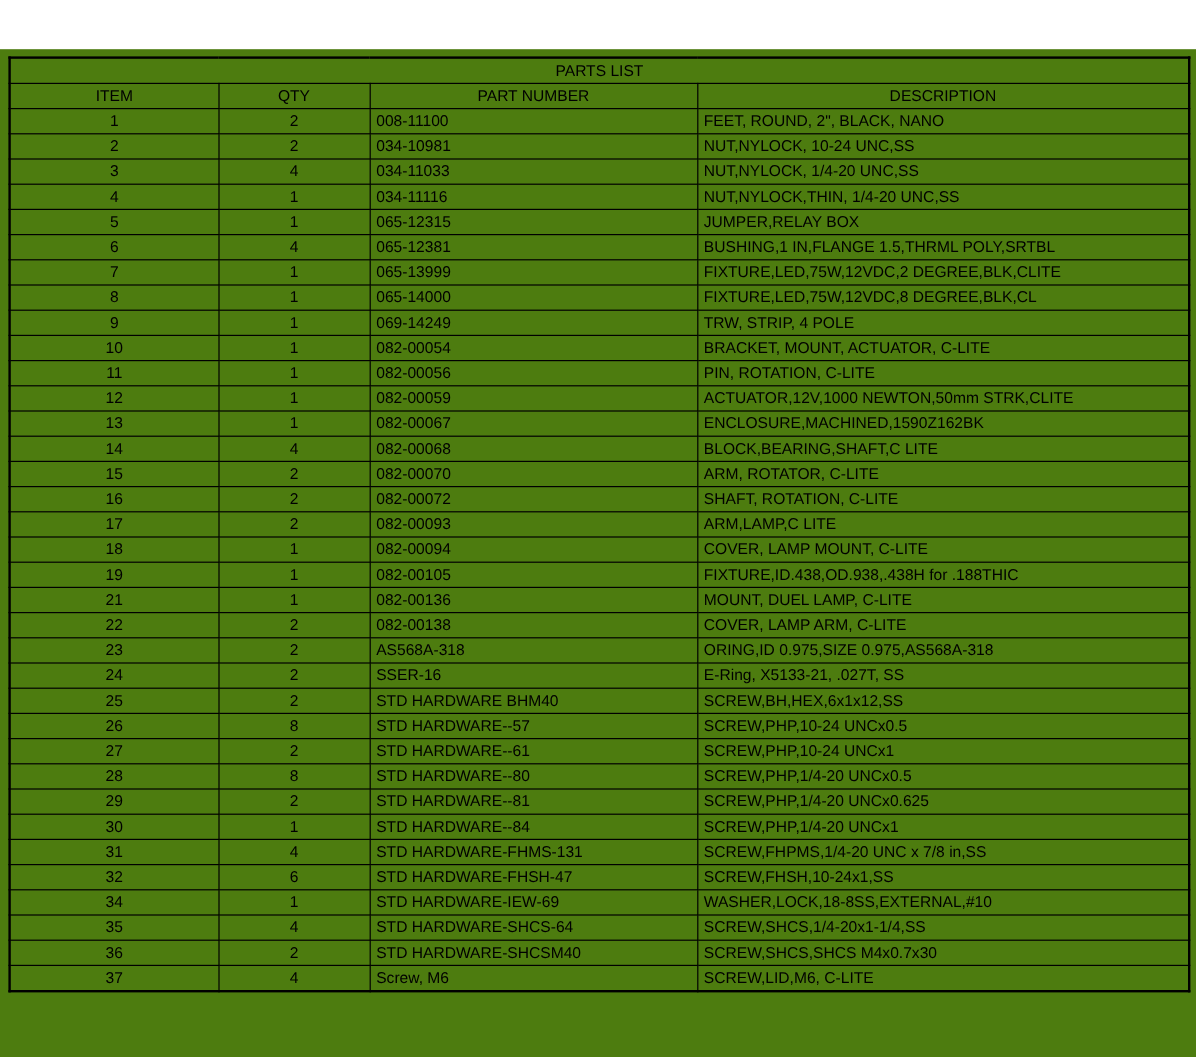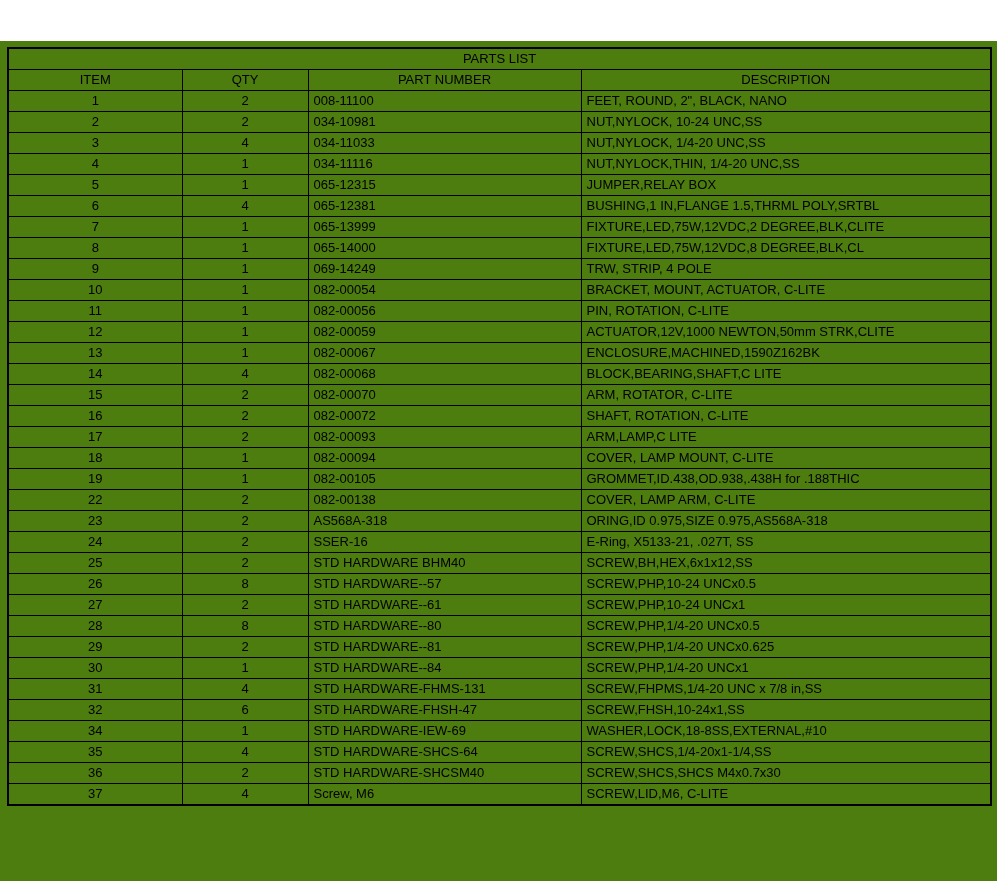--- a/index.html
+++ b/index.html
@@ -174,21 +174,27 @@
         <tr>
           <td class="c-item">18</td>
           <td class="c-qty">1</td>
           <td class="c-part">082-00094</td>
           <td class="c-desc">COVER, LAMP MOUNT, C-LITE</td>
         </tr>
         <tr>
           <td class="c-item">19</td>
           <td class="c-qty">1</td>
           <td class="c-part">082-00105</td>
-          <td class="c-desc">GROMMET,ID.438,OD.938,.438H for .188THIC</td>
+          <td class="c-desc">FIXTURE,ID.438,OD.938,.438H for .188THIC</td>
+        </tr>
+        <tr>
+          <td class="c-item">21</td>
+          <td class="c-qty">1</td>
+          <td class="c-part">082-00136</td>
+          <td class="c-desc">MOUNT, DUEL LAMP, C-LITE</td>
         </tr>
         <tr>
           <td class="c-item">22</td>
           <td class="c-qty">2</td>
           <td class="c-part">082-00138</td>
           <td class="c-desc">COVER, LAMP ARM, C-LITE</td>
         </tr>
         <tr>
           <td class="c-item">23</td>
           <td class="c-qty">2</td>

